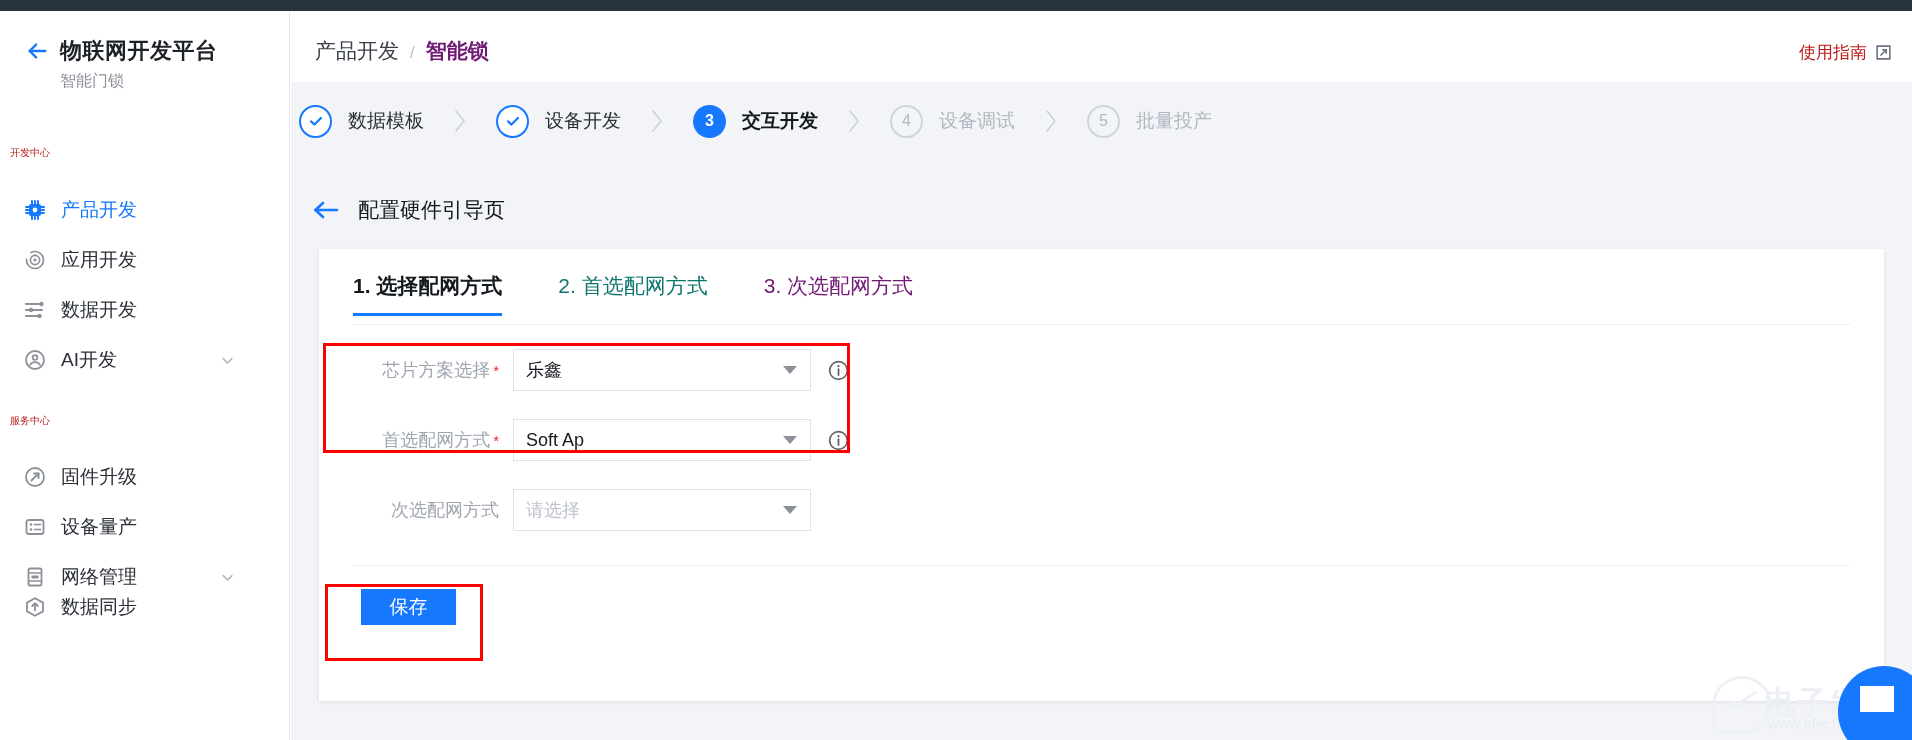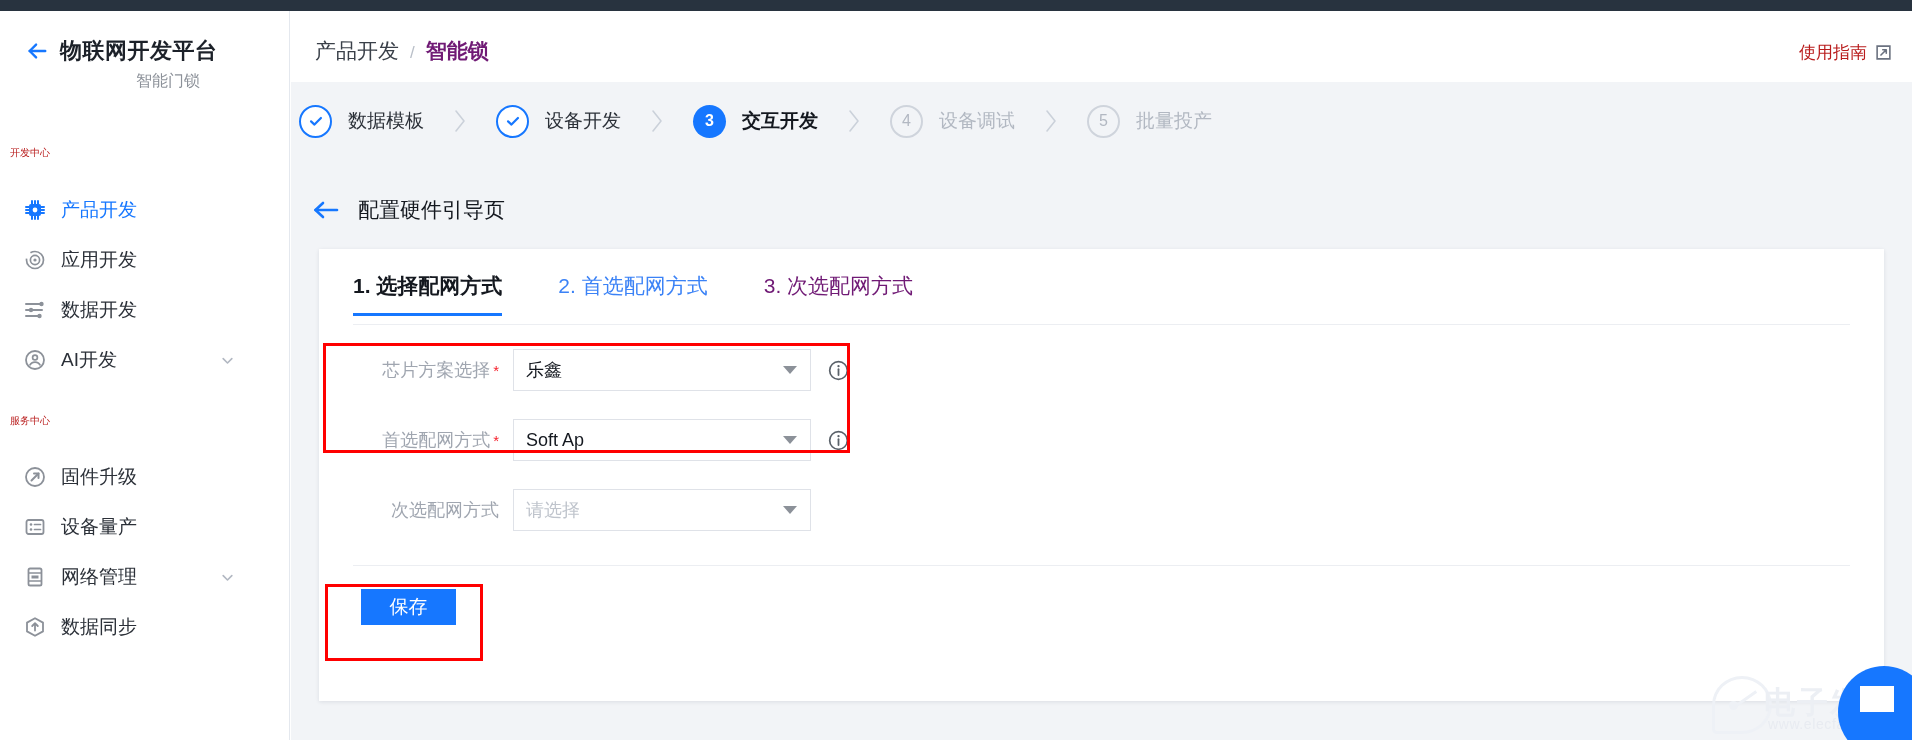--- a/index.html
+++ b/index.html
@@ -13,21 +13,21 @@
 
   
   .topbar {
     position: absolute; left: 0; top: 0; width: 1912px; height: 11px;
     background: #28333f;
   }
 
   
   .sidebar {
     position: absolute; left: 0; top: 11px; width: 290px; height: 729px;
-    background: #ffffff; border-right: 1px solid #e4e8ee; text-align: center;
+    background: #ffffff; border-right: 1px solid #e4e8ee;
   }
   .brand { position: absolute; left: 26px; top: 25px; width: 250px; }
   .brand-row { display: flex; align-items: center; gap: 12px; }
   .back-arrow-sm { width: 22px; height: 22px; flex: 0 0 auto; }
   .brand-title {
     font-size: 22px; font-weight: bold; color: #1c2129; letter-spacing: .5px;
     white-space: nowrap;
   }
   .brand-sub {
     margin-left: 34px; margin-top: 5px;
@@ -99,21 +99,21 @@
   
   .card {
     position: absolute; left: 28px; top: 238px;
     width: 1565px; height: 452px; background: #ffffff;
     box-shadow: 0 1px 4px rgba(20,30,60,.10);
   }
   .tabs {
     position: absolute; left: 34px; top: 23px; width: 1497px; height: 53px;
     border-bottom: 1px solid #eceef2; display: flex; align-items: flex-start;
   }
-  .tab { font-size: 21px; color: #3b82f6; padding-bottom: 15px; margin-right: 56px;
+  .tab { font-size: 21px; color: #0f766e; padding-bottom: 15px; margin-right: 56px;
          cursor: pointer; white-space: nowrap; position: relative; }
   .tab.active { font-weight: bold; color: #14181f; }
   .tab.active::after {
     content: ""; position: absolute; left: 0; right: 0; bottom: -1px;
     height: 3px; background: #1677ff;
   }
   .tab.disabled { color: #701a75; cursor: default; }
 
   
   .form { position: absolute; left: 34px; top: 100px; width: 1497px; }
@@ -287,21 +287,21 @@
         </svg>
       </span>
       <span class="nav-label">网络管理</span>
       <span class="nav-caret">
         <svg viewBox="0 0 12 12" width="13" height="13">
           <path d="M2 4.3 L6 8.3 L10 4.3" fill="none" stroke="#b2b8c2" stroke-width="1.5" stroke-linecap="round" stroke-linejoin="round"></path>
         </svg>
       </span>
     </div>
 
-    <div class="nav-item" style="top:594px">
+    <div class="nav-item" style="top:574px">
       <span class="nav-ic">
         <svg viewBox="0 0 24 24" width="24" height="24">
           <path d="M12 3.2 L20 7.6 V16.4 L12 20.8 L4 16.4 V7.6 Z" fill="none" stroke="#8c9199" stroke-width="1.8" stroke-linejoin="round"></path>
           <path d="M12 8.2 V15.6 M12 8.2 L9.2 11 M12 8.2 L14.8 11" fill="none" stroke="#8c9199" stroke-width="1.8" stroke-linecap="round"></path>
         </svg>
       </span>
       <span class="nav-label">数据同步</span>
     </div>
 
   </div>

